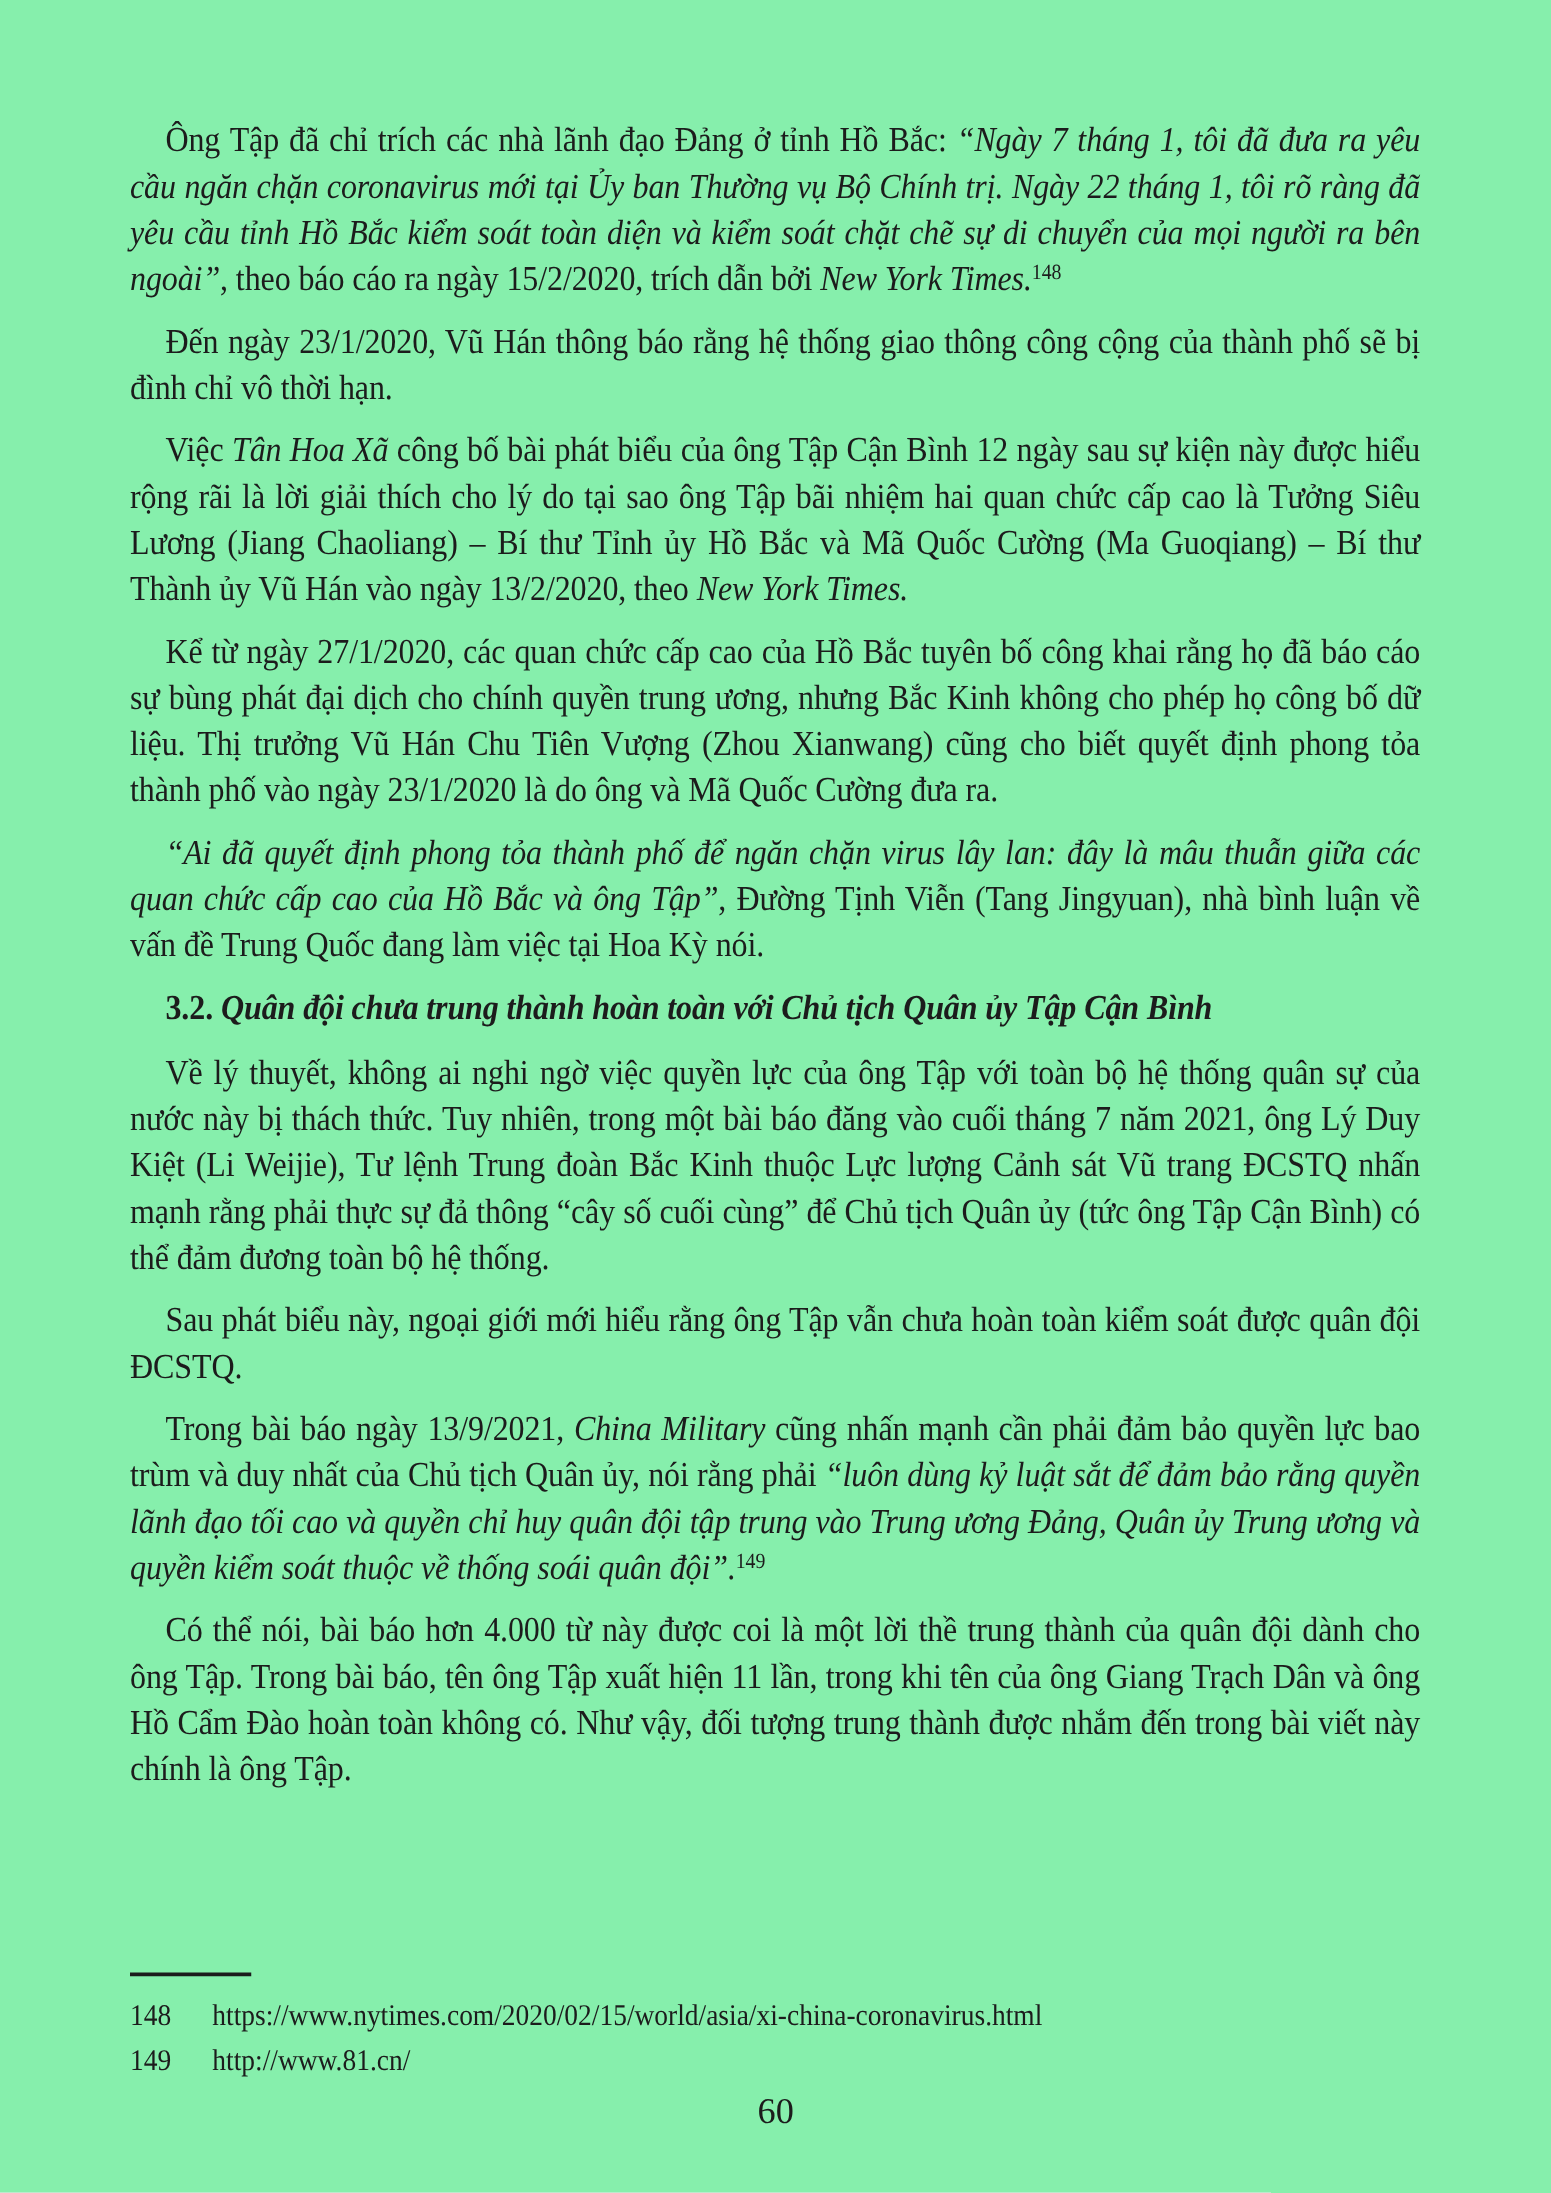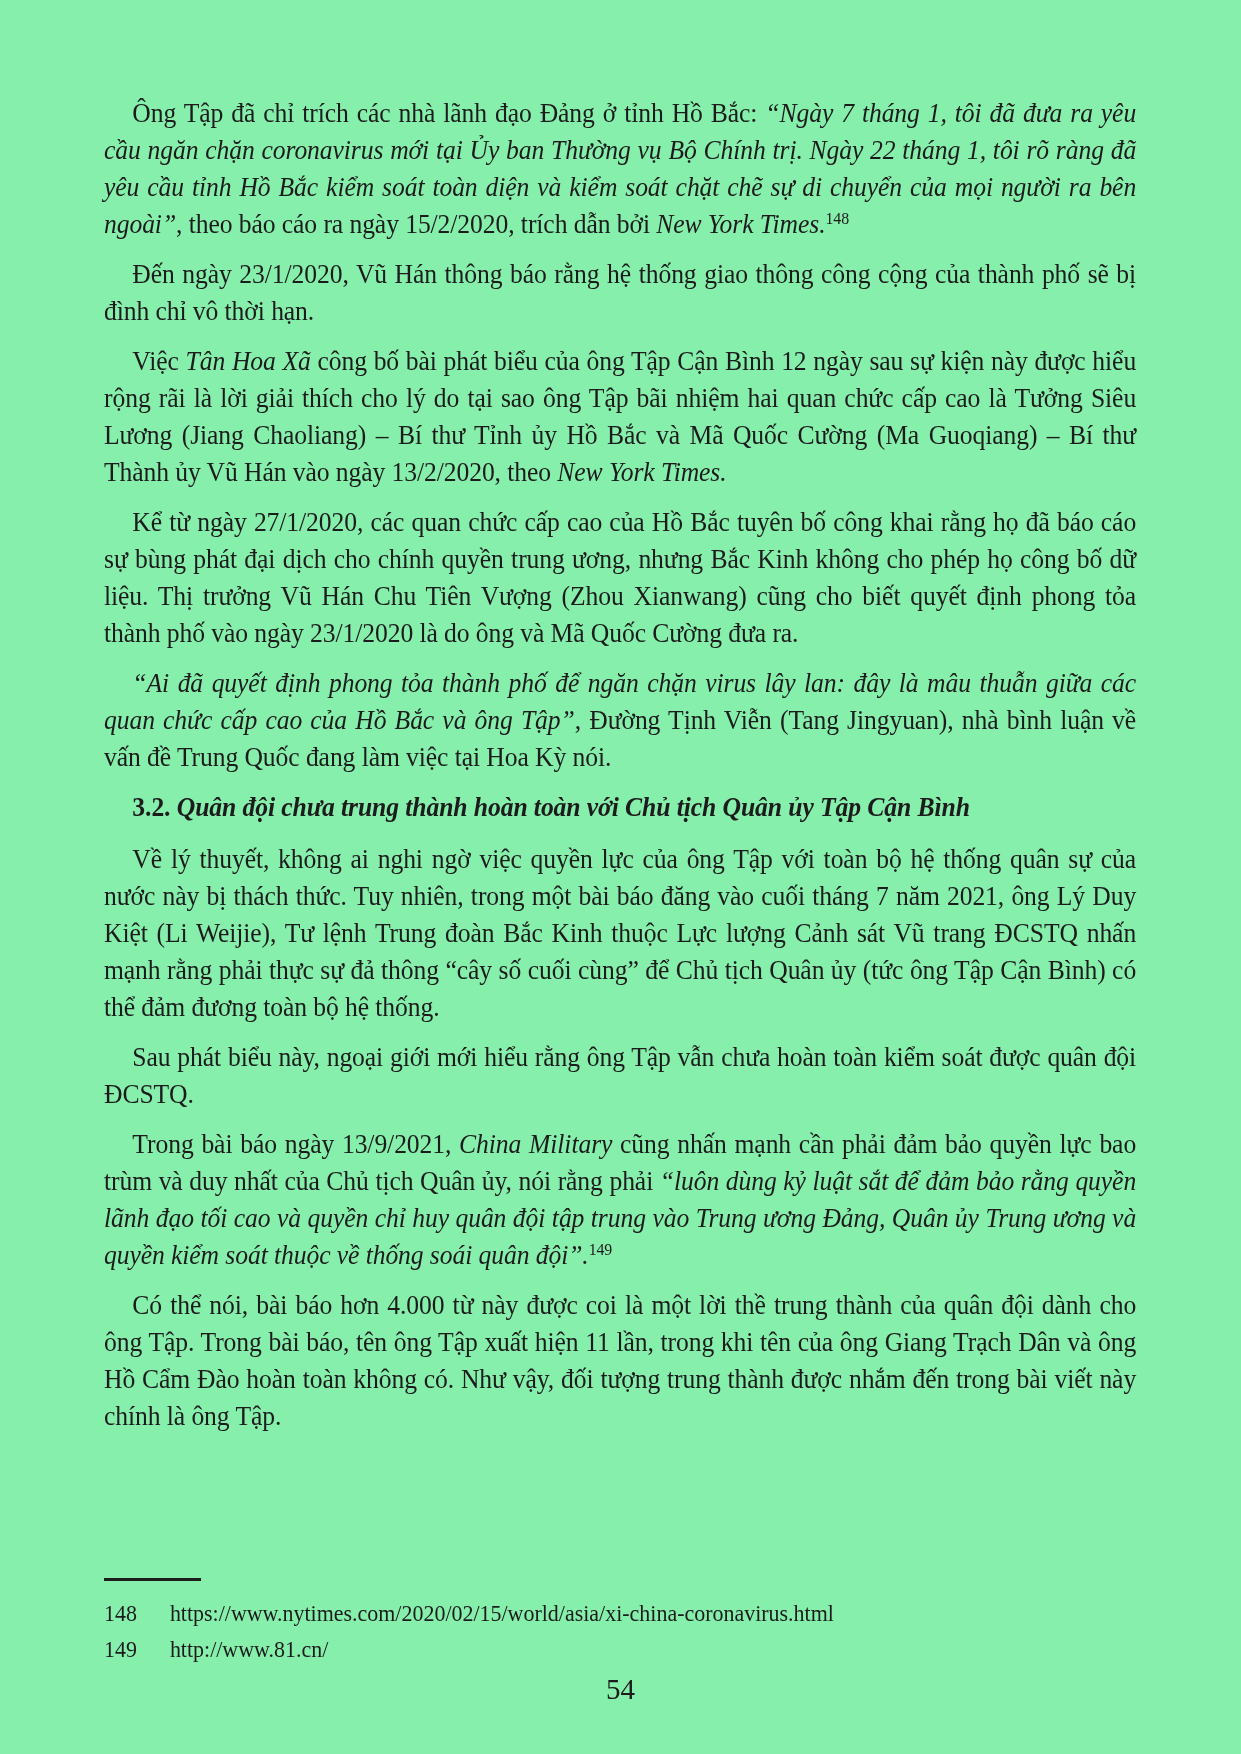--- a/index.html
+++ b/index.html
@@ -111,14 +111,14 @@
           <span class="fn-num">148</span>
           <span class="fn-text">https://www.nytimes.com/2020/02/15/world/asia/xi-china-coronavirus.html</span>
         </div>
         <div class="fn-row">
           <span class="fn-num">149</span>
           <span class="fn-text">http://www.81.cn/</span>
         </div>
       </div>
   </footer>
 
-  <div class="page-number">54</div>
+  <div class="page-number">60</div>
 </div>
 
 </body></html>

